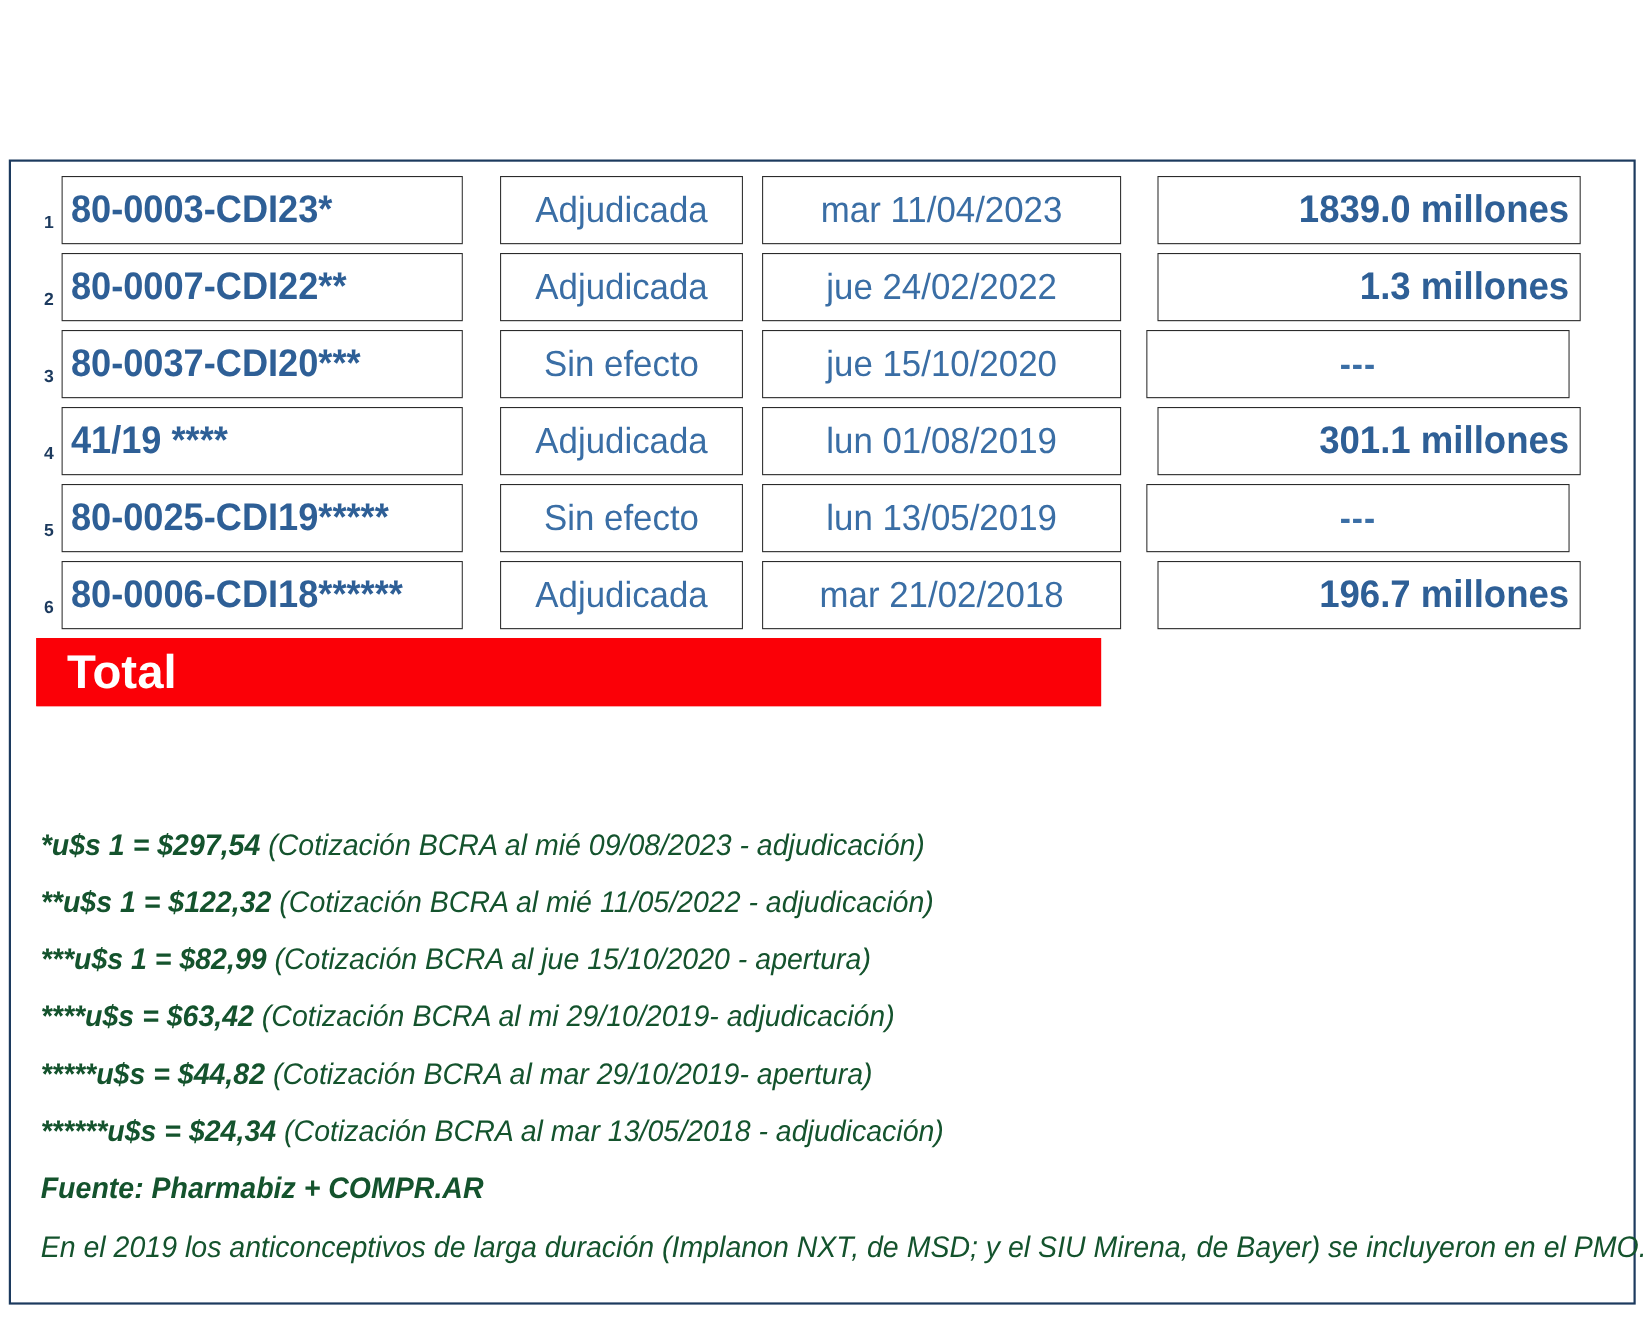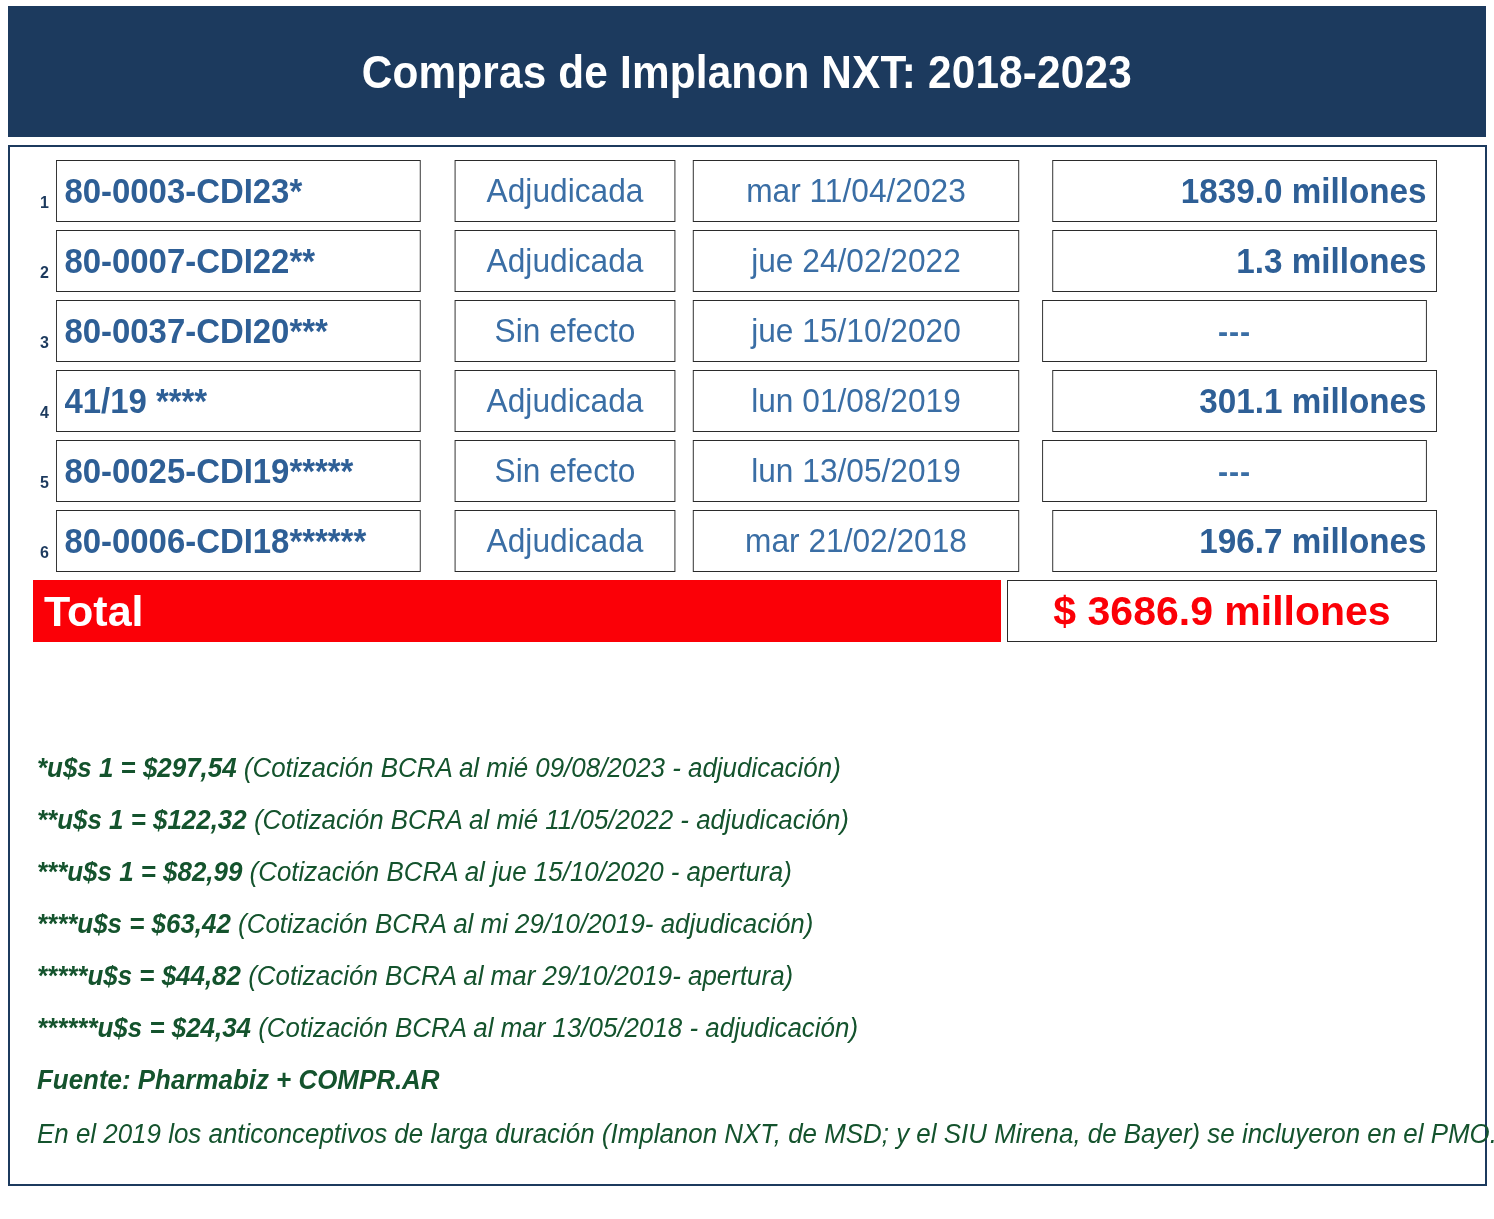--- a/index.html
+++ b/index.html
@@ -95,21 +95,21 @@
   .row.body .c-monto.dash{
     justify-content:center;color:#3a6ea5;font-size:32px;
     transform-origin:center;padding-right:0;letter-spacing:1px;
   }
 
   
   .row.total{height:62px;margin-top:4px;margin-bottom:0;}
   .total-label{
     flex:0 0 968px;margin-right:6px;
     background:#fb0007;border:1px solid #fb0007;box-sizing:border-box;
-    display:flex;align-items:center;padding-left:10px;
+    display:flex;align-items:center;padding-left:27px;
     color:#ffffff;font-weight:bold;font-size:43px;
     font-family:"Liberation Sans","DejaVu Sans",sans-serif;
   }
   .total-value{
     flex:1 1 auto;
     border:1px solid #2b2b2b;box-sizing:border-box;
     display:flex;align-items:center;justify-content:center;
     color:#fb0007;font-weight:bold;font-size:41px;
     font-family:"Liberation Sans","DejaVu Sans",sans-serif;
     white-space:nowrap;
@@ -129,23 +129,20 @@
   .note .lead{font-weight:bold;}
   .note .rest{font-weight:normal;}
   .note.source{font-weight:bold;margin-top:4px;margin-bottom:27px;}
   .note.closing{font-weight:normal;margin-bottom:0;font-size:27px;}
 </style>
 </head>
 <body>
 
 <div class="page">
 
-  <div class="title-banner">
-    <div class="title-text">Compras de Implanon NXT: 2018-2023</div>
-  </div>
 
   <div class="frame"></div>
 
   <div class="table">
 
 
     <div class="row body">
       <div class="gutter">1</div>
       <div class="cell c-proceso">80-0003-CDI23*</div>
       <div class="cell c-estado">Adjudicada</div>
@@ -188,21 +185,20 @@
     <div class="row body">
       <div class="gutter">6</div>
       <div class="cell c-proceso">80-0006-CDI18******</div>
       <div class="cell c-estado">Adjudicada</div>
       <div class="cell c-apertura">mar 21/02/2018</div>
       <div class="cell c-monto">196.7 millones</div>
     </div>
 
     <div class="row total">
       <div class="total-label">Total</div>
-      <div class="total-value">$ 3686.9 millones</div>
     </div>
 
   </div>
 
   <div class="notes">
     <div class="note">
       <span class="lead">*u$s 1 = $297,54</span>
       <span class="rest">(Cotización BCRA al mié 09/08/2023 - adjudicación)</span>
     </div>
     <div class="note">

